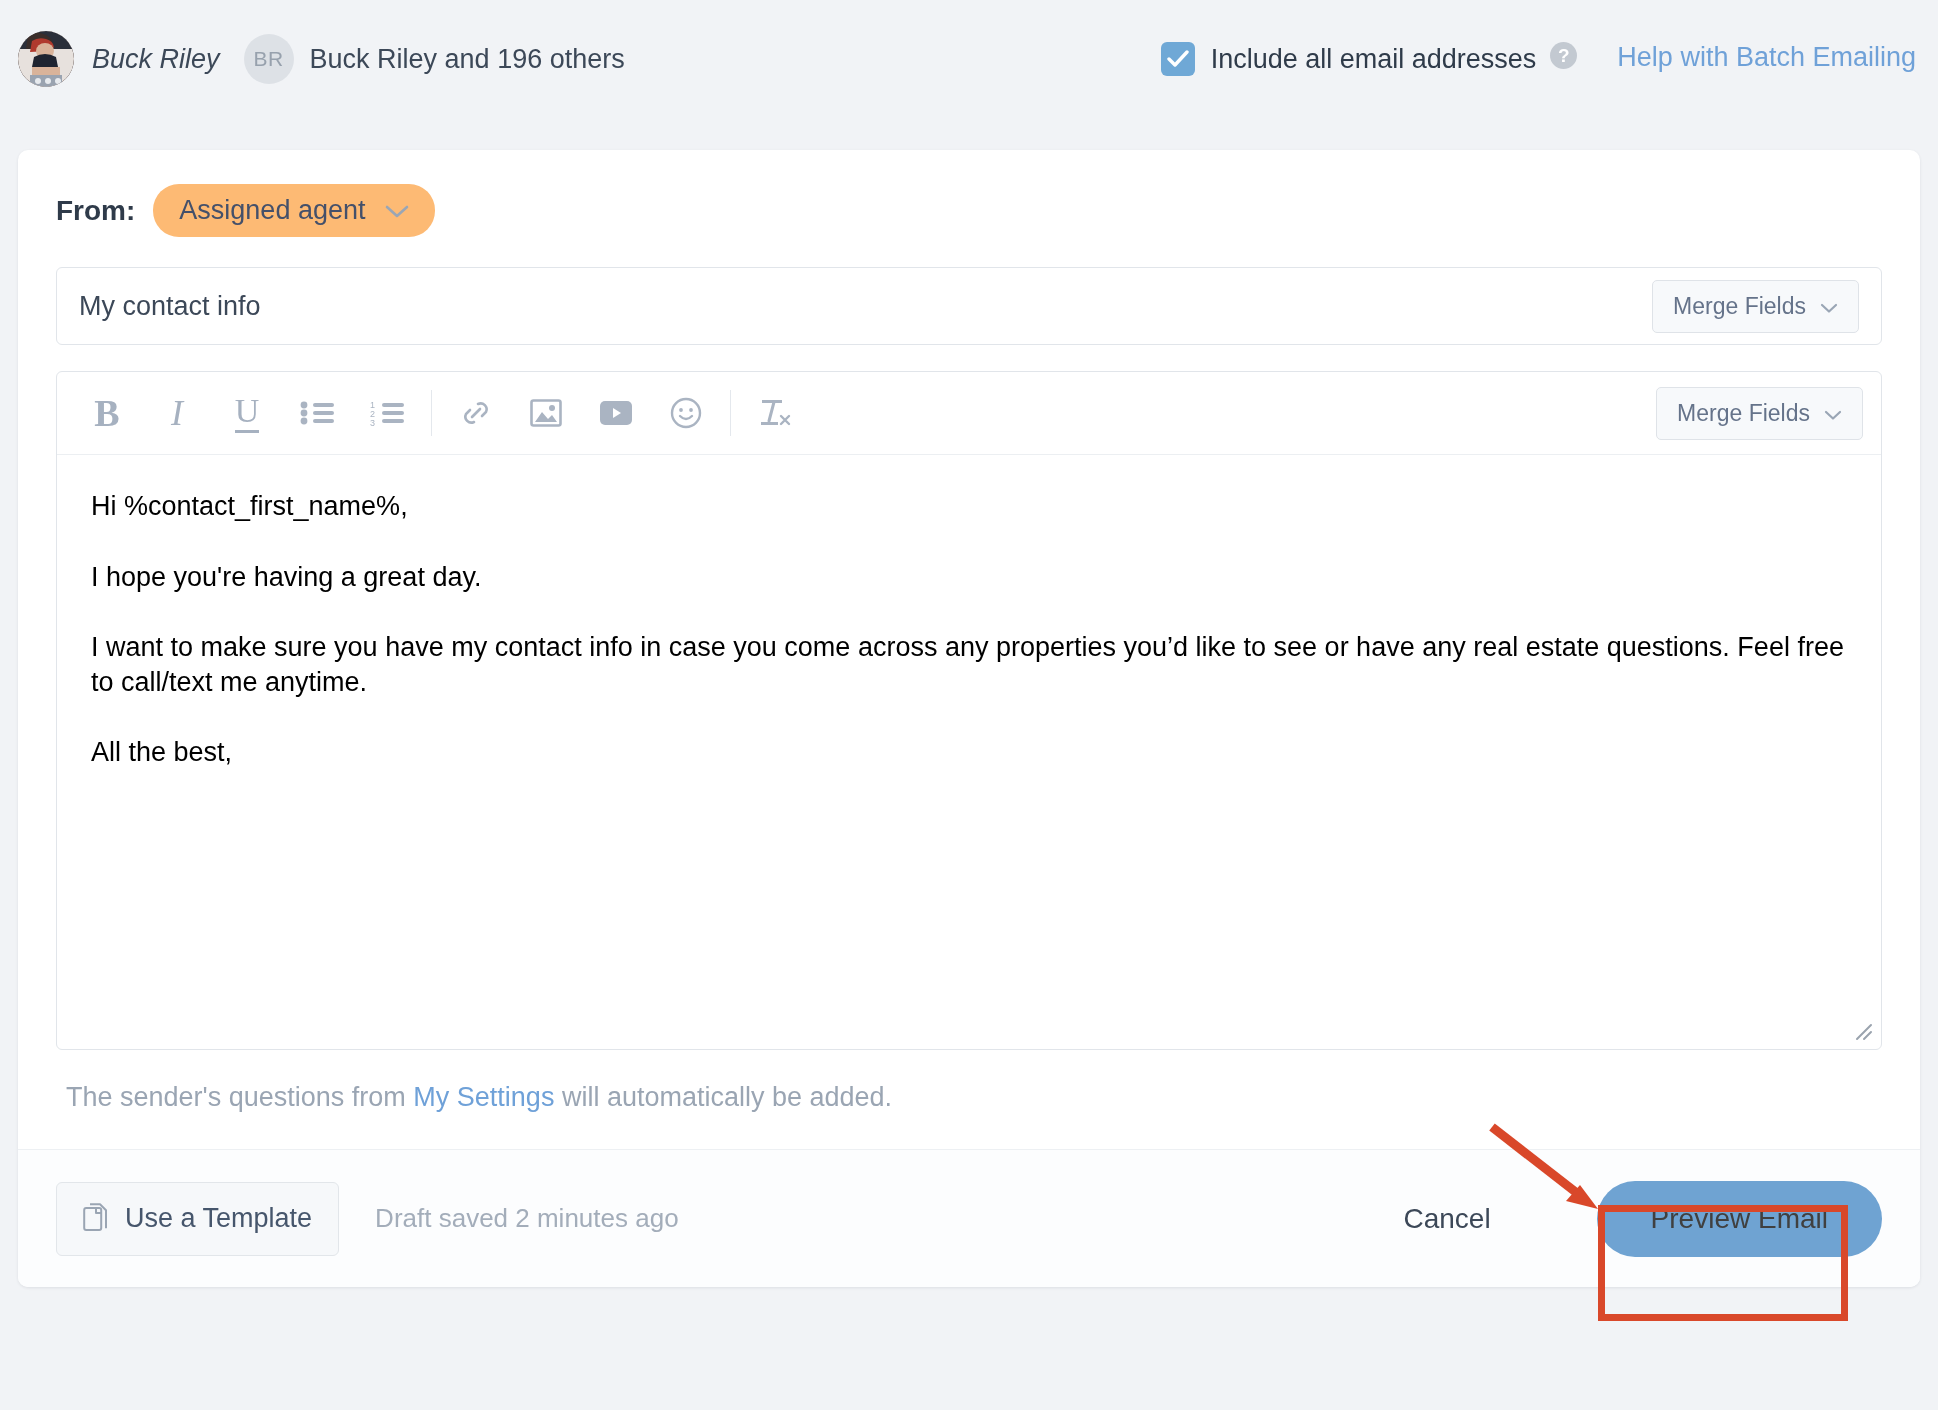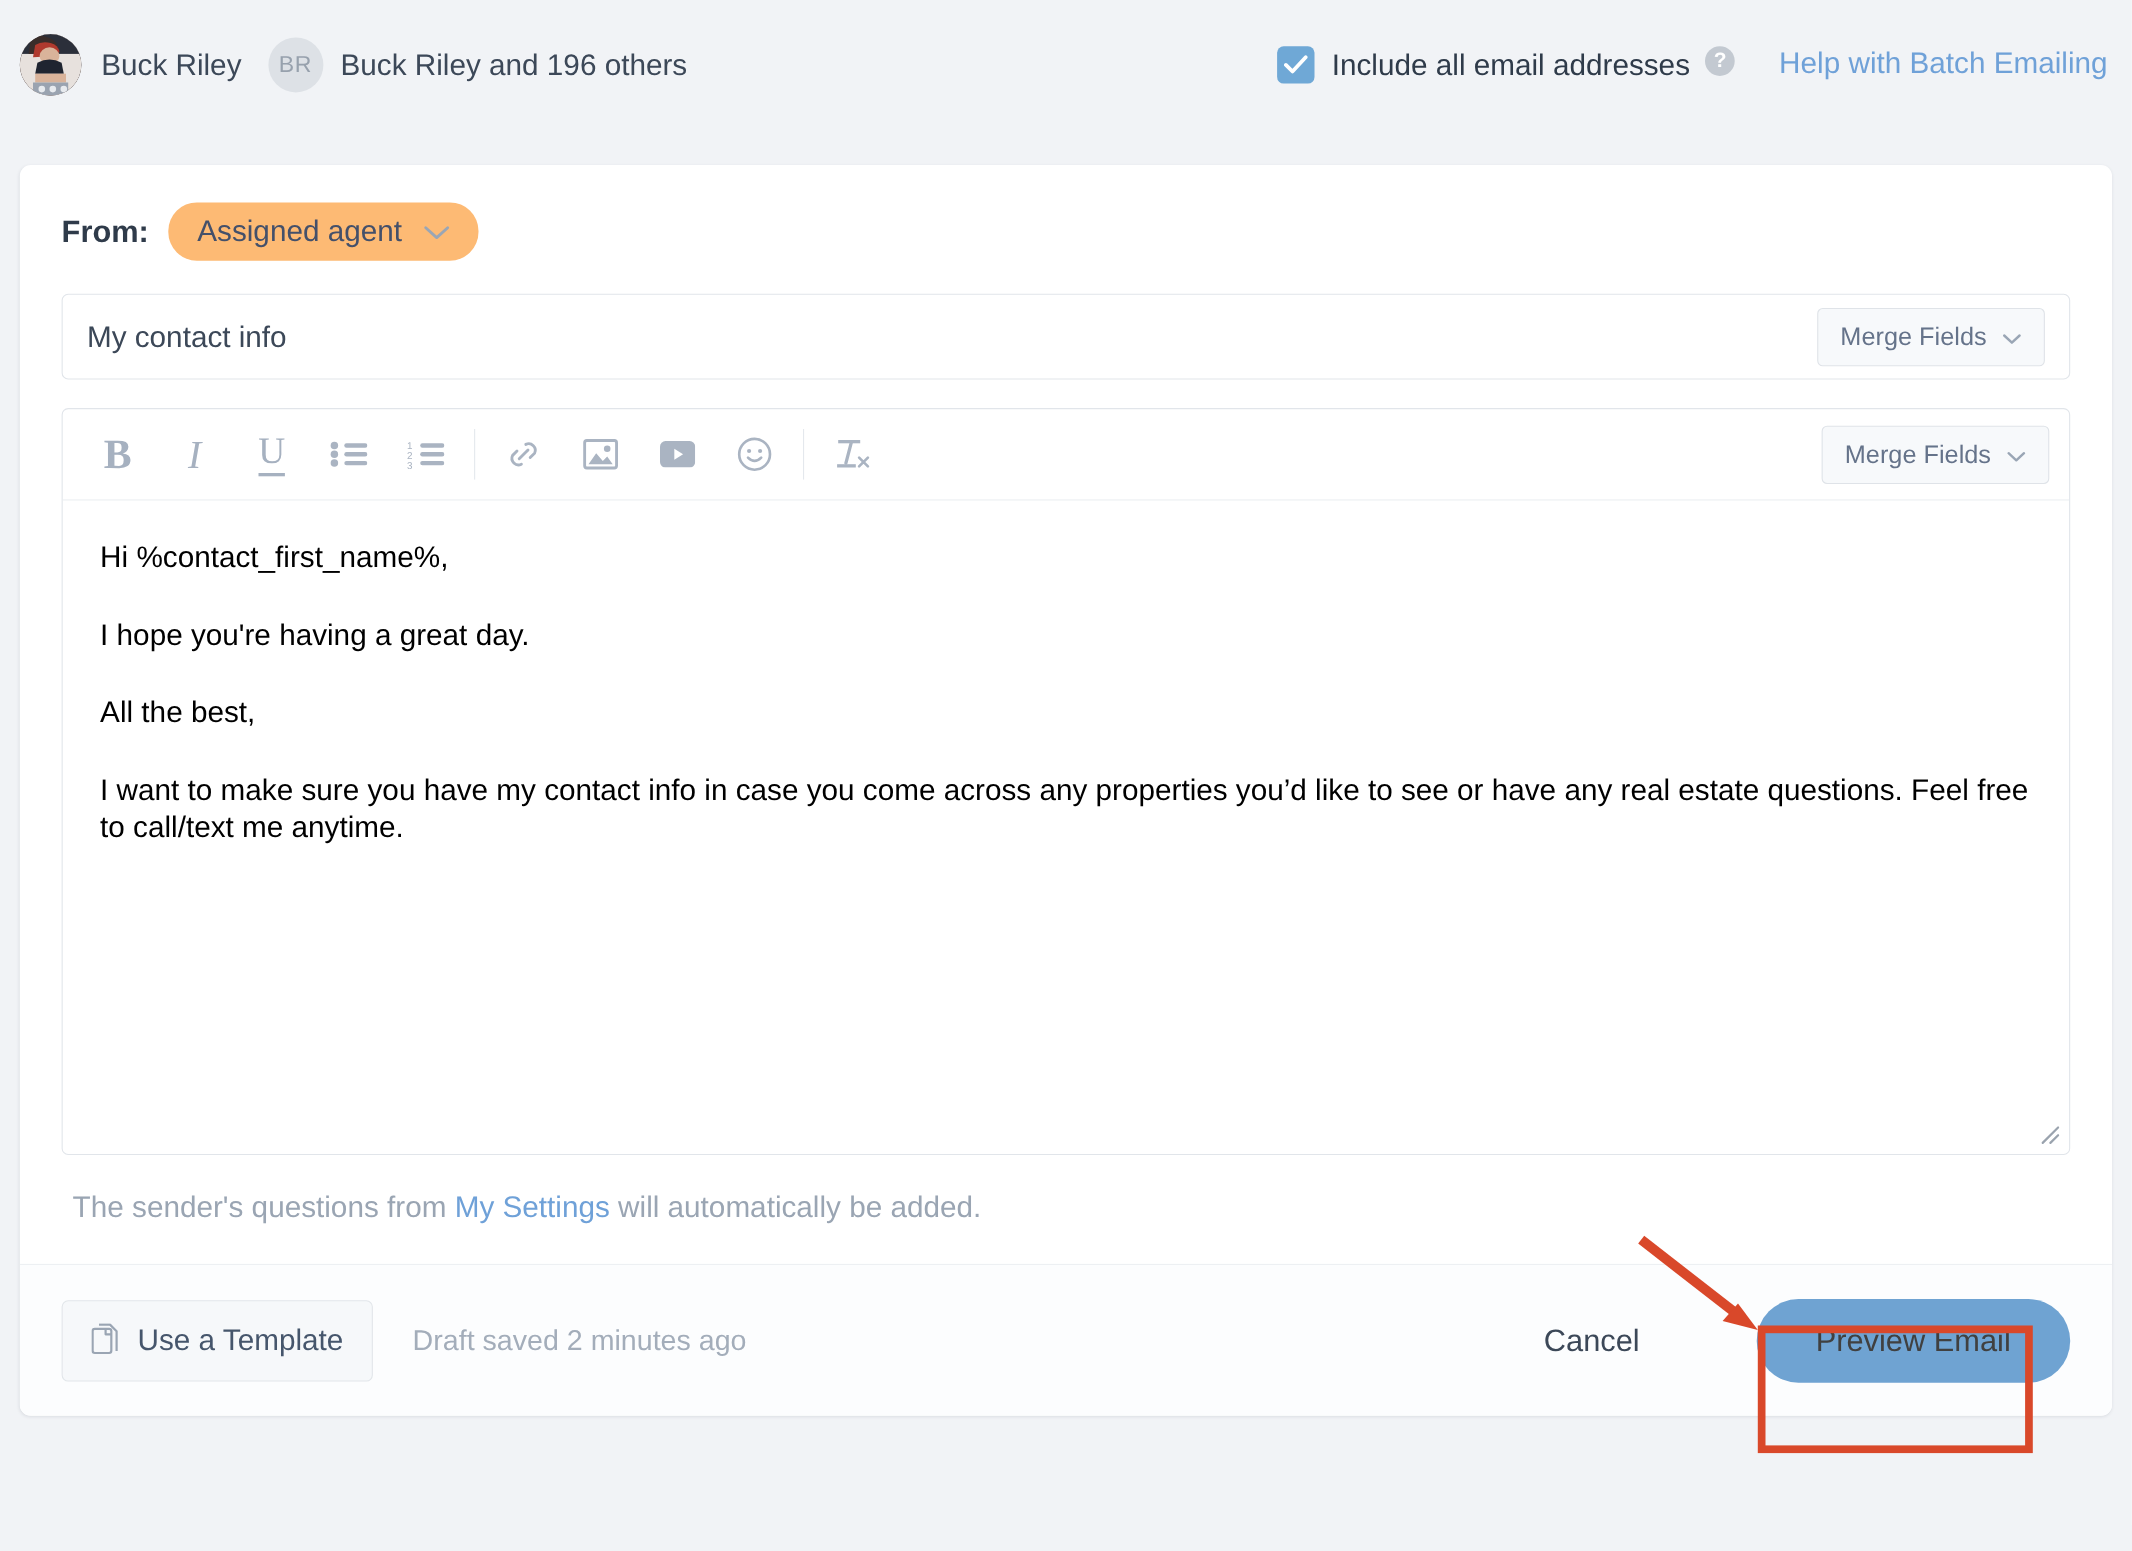--- a/index.html
+++ b/index.html
@@ -37,20 +37,21 @@
     flex: 0 0 auto;
     background: #4a3a38;
     position: relative;
   }
   .avatar-photo svg { display:block; }
   .owner-name {
     font-size: 27px;
     color: #3c4858;
     margin-left: 18px;
     white-space: nowrap;
+    font-style: italic;
   }
   .initials-badge {
     width: 50px;
     height: 50px;
     border-radius: 50%;
     background: #dde1e6;
     color: #97a1ad;
     font-size: 21px;
     display: flex;
     align-items: center;
@@ -480,22 +481,22 @@
                 <path d="M2 2 L9 8.5 L16 2" fill="none" stroke="#9aa6b5" stroke-width="2.2" stroke-linecap="round" stroke-linejoin="round"></path>
               </svg>
             </span>
           </span>
         </span>
       </div>
 
       <div class="editor-content">
         <p>Hi %contact_first_name%,</p>
         <p>I hope you're having a great day.</p>
+        <p>I want to make sure you have my contact info in case you come across any properties you’d like to see or have any real estate questions. Feel free to call/text me anytime.</p>
         <p>All the best,</p>
-        <p>I want to make sure you have my contact info in case you come across any properties you’d like to see or have any real estate questions. Feel free to call/text me anytime.</p>
         <span class="resize-grip">
           <svg width="22" height="22" viewBox="0 0 22 22" aria-hidden="true">
             <path d="M20 6 L6 20 M20 13 L13 20" stroke="#9aa3ae" stroke-width="2" stroke-linecap="round"></path>
           </svg>
         </span>
       </div>
     </div>
 
     <div class="signature-note">
       <span>The sender's questions from </span><a href="#">My Settings</a><span> will automatically be added.</span>

